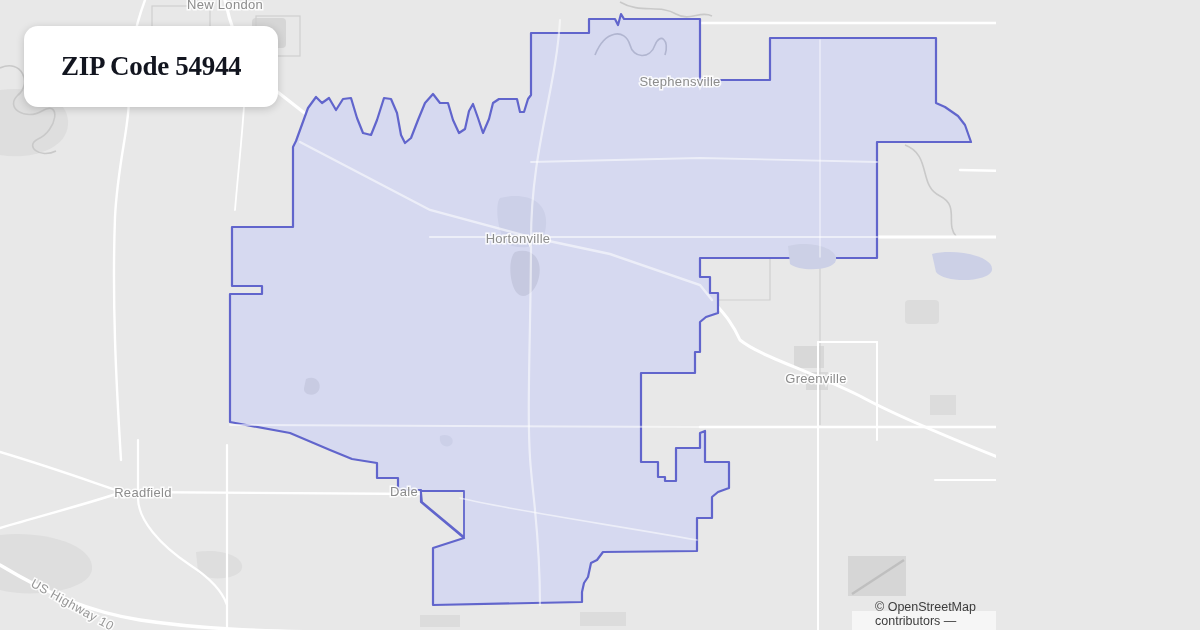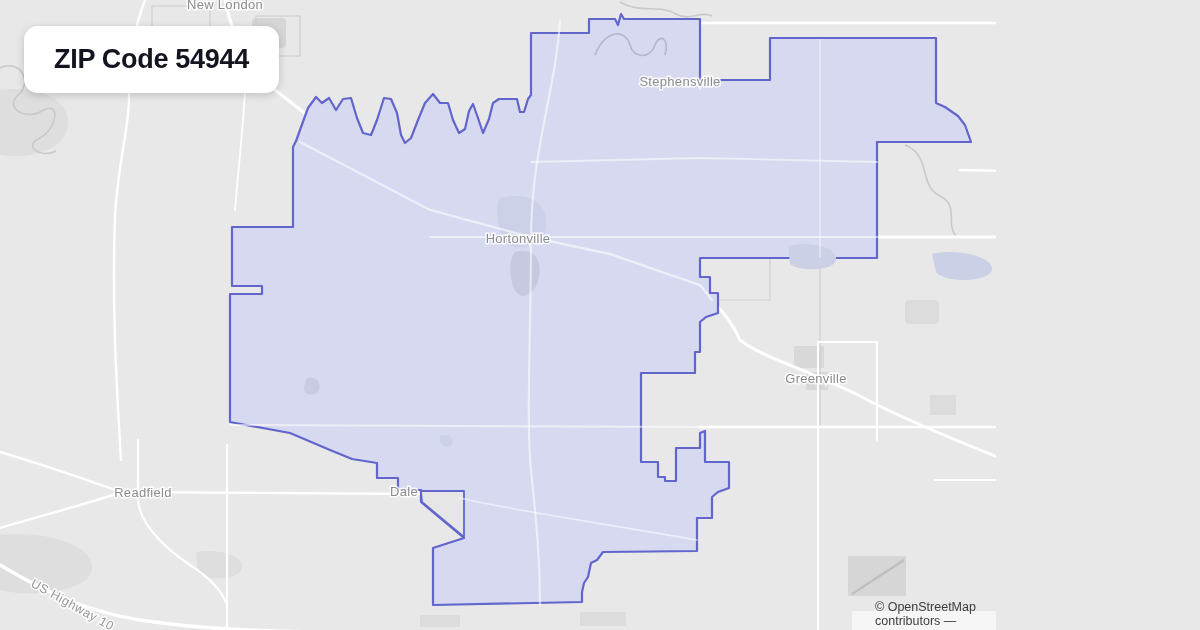--- a/index.html
+++ b/index.html
@@ -7,21 +7,21 @@
          font-family:"Liberation Sans","DejaVu Sans",sans-serif;background:#e8e8e8;}
   svg{display:block;}
   svg text{paint-order:stroke;stroke:rgba(255,255,255,.85);stroke-width:3px;
            font-family:"Liberation Sans","DejaVu Sans",sans-serif;}
   .town{fill:#8c8c8c;font-size:13px;letter-spacing:.3px;}
   .city{fill:#6f6f6f;font-size:15px;letter-spacing:.4px;}
   .suburb{fill:#7d7d7d;font-size:13px;letter-spacing:.3px;}
   .roadlbl{fill:#969696;font-size:12.5px;letter-spacing:.5px;}
   .title-card{position:absolute;left:24px;top:26px;background:#ffffff;border-radius:14px;
               padding:10px 22px;box-shadow:0 2px 8px rgba(0,0,0,.18);}
-  .title-card h1{margin:8px;font-size:27px;font-weight:700;color:#12151f;letter-spacing:-.3px;}
+  .title-card h1{margin:15px;font-size:27px;font-weight:700;color:#12151f;letter-spacing:-.3px;font-family:Liberation Serif, serif;}
   .brand{position:absolute;left:1014px;top:564px;display:flex;align-items:flex-start;}
   .brand-word{font-size:33px;font-weight:700;color:#272c55;letter-spacing:-1px;line-height:38px;
               text-shadow:0 0 3px #fff,0 0 3px #fff,0 0 4px #fff,0 0 5px #fff;}
   .attribution{position:absolute;left:852px;right:0;top:611px;height:19px;
                background:rgba(255,255,255,.62);display:flex;align-items:center;
                padding-left:23px;font-size:12.5px;color:#3c3c3c;}
 </style>
 </head>
 <body>
 

